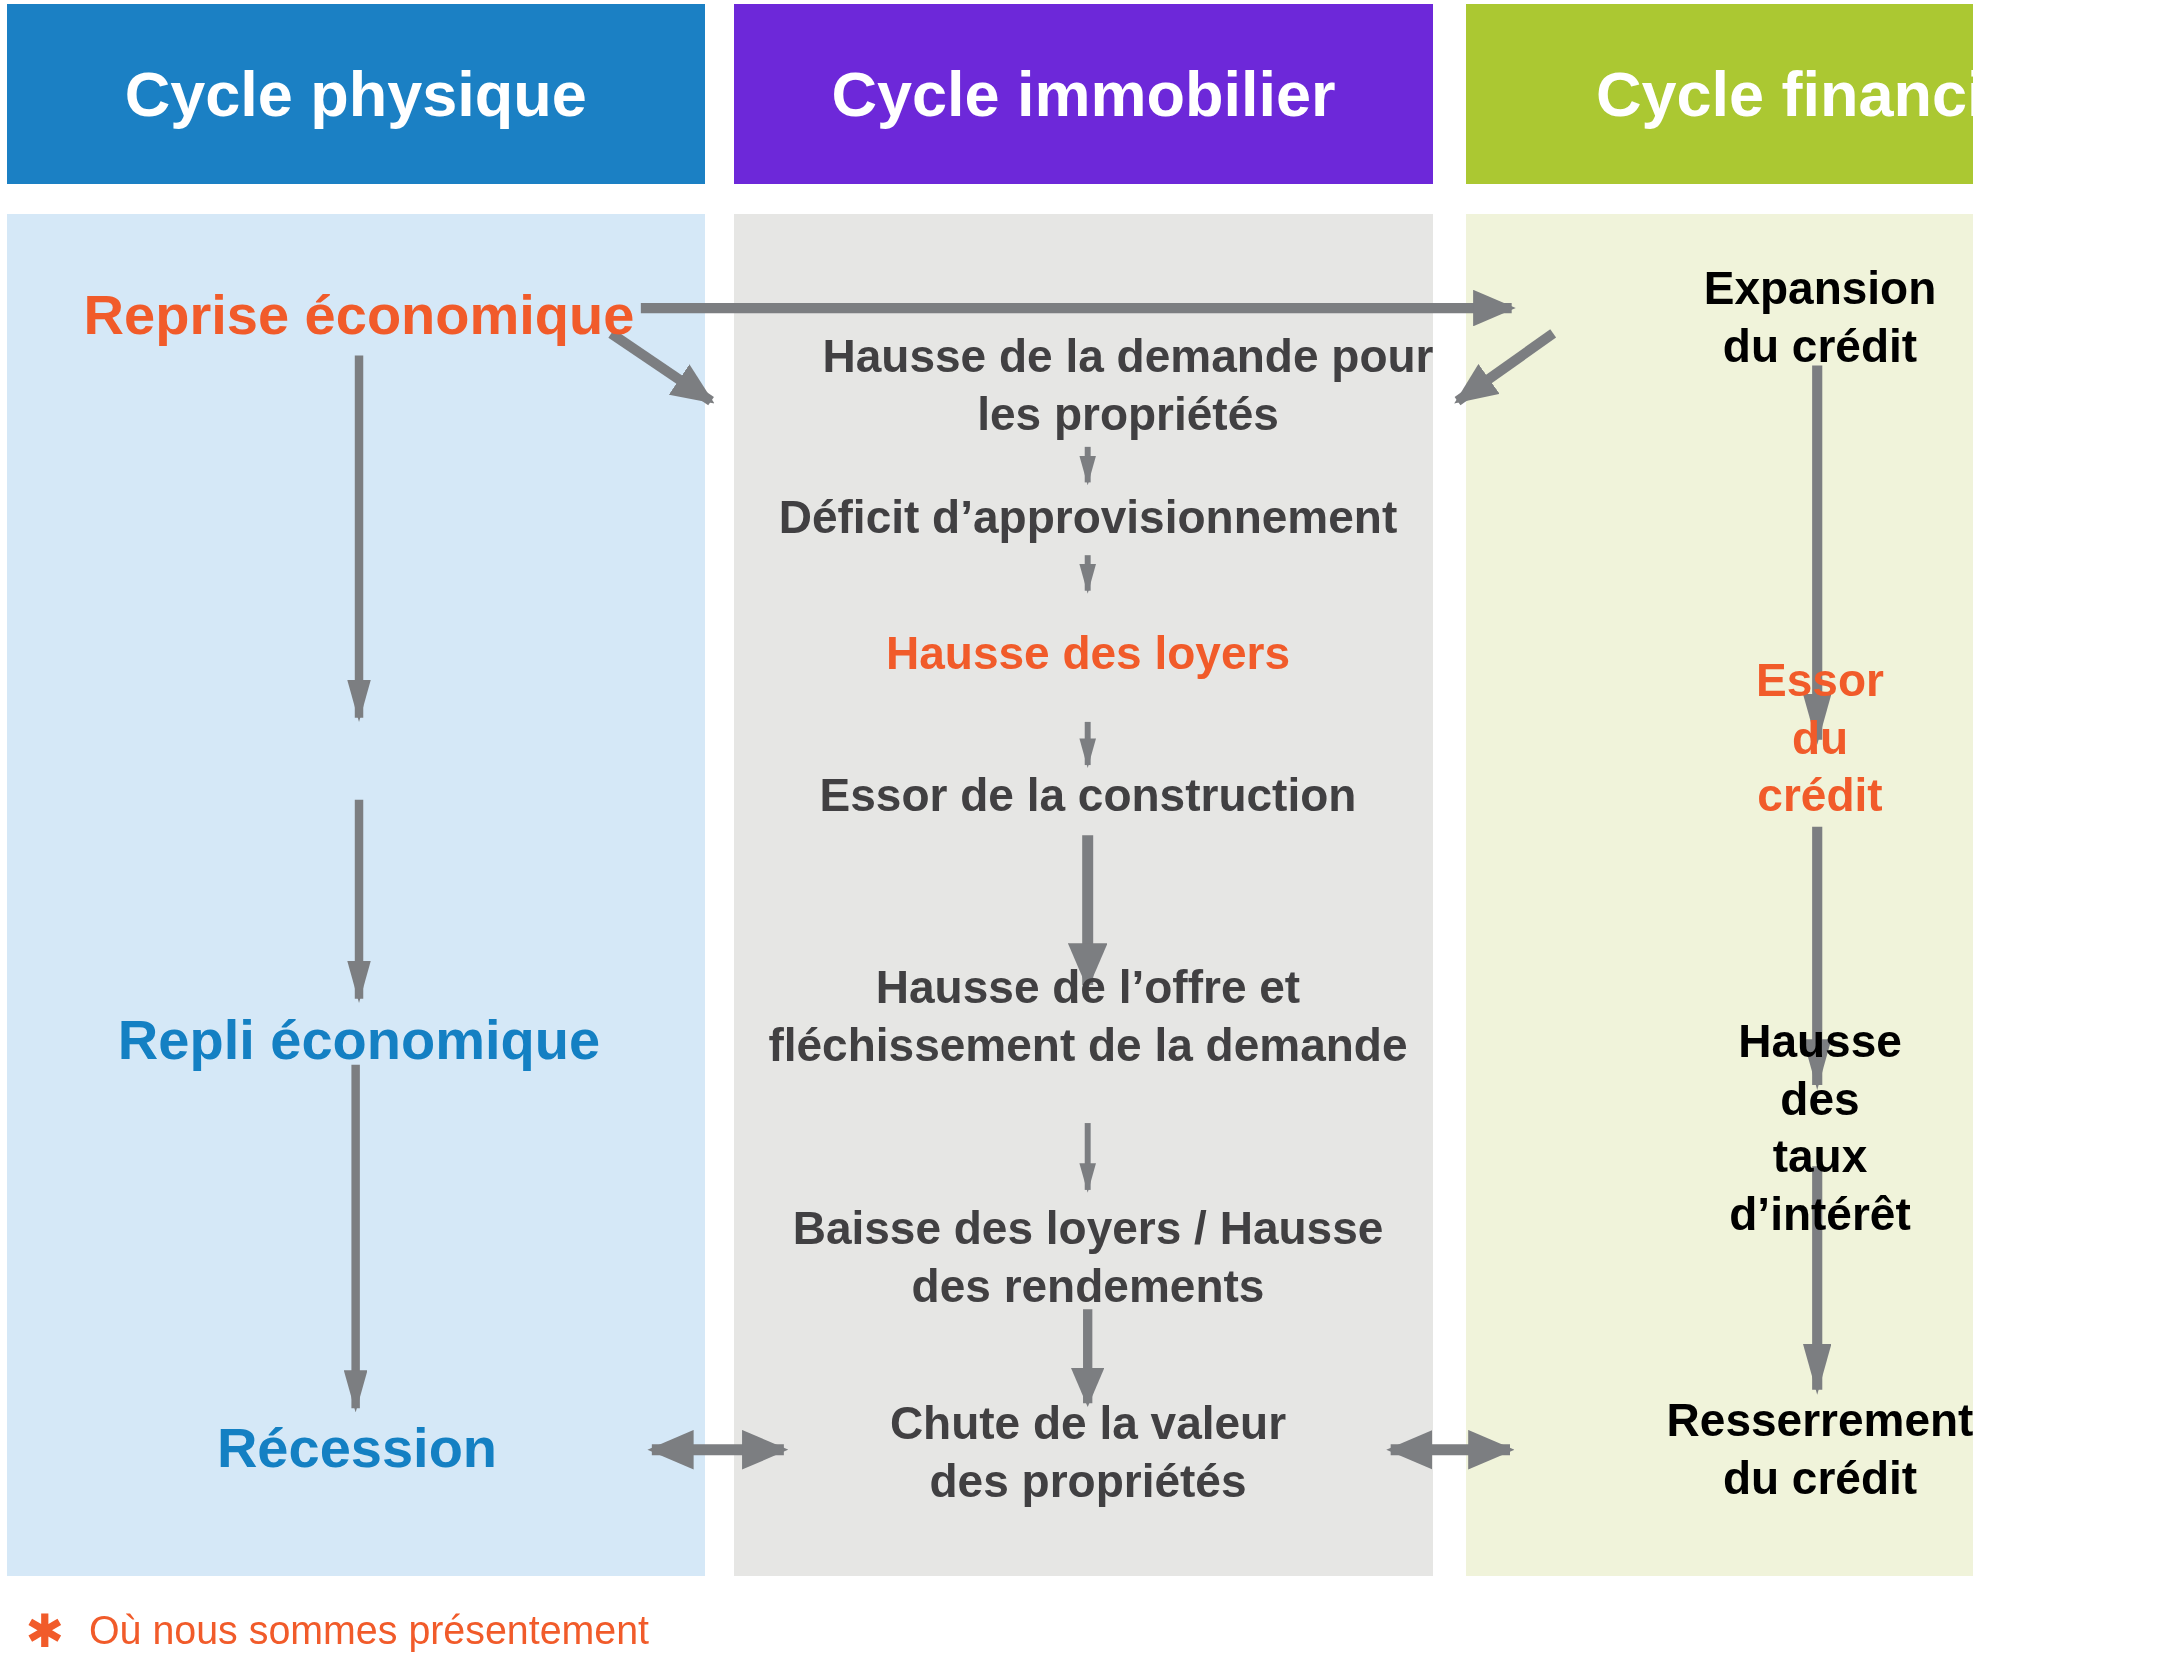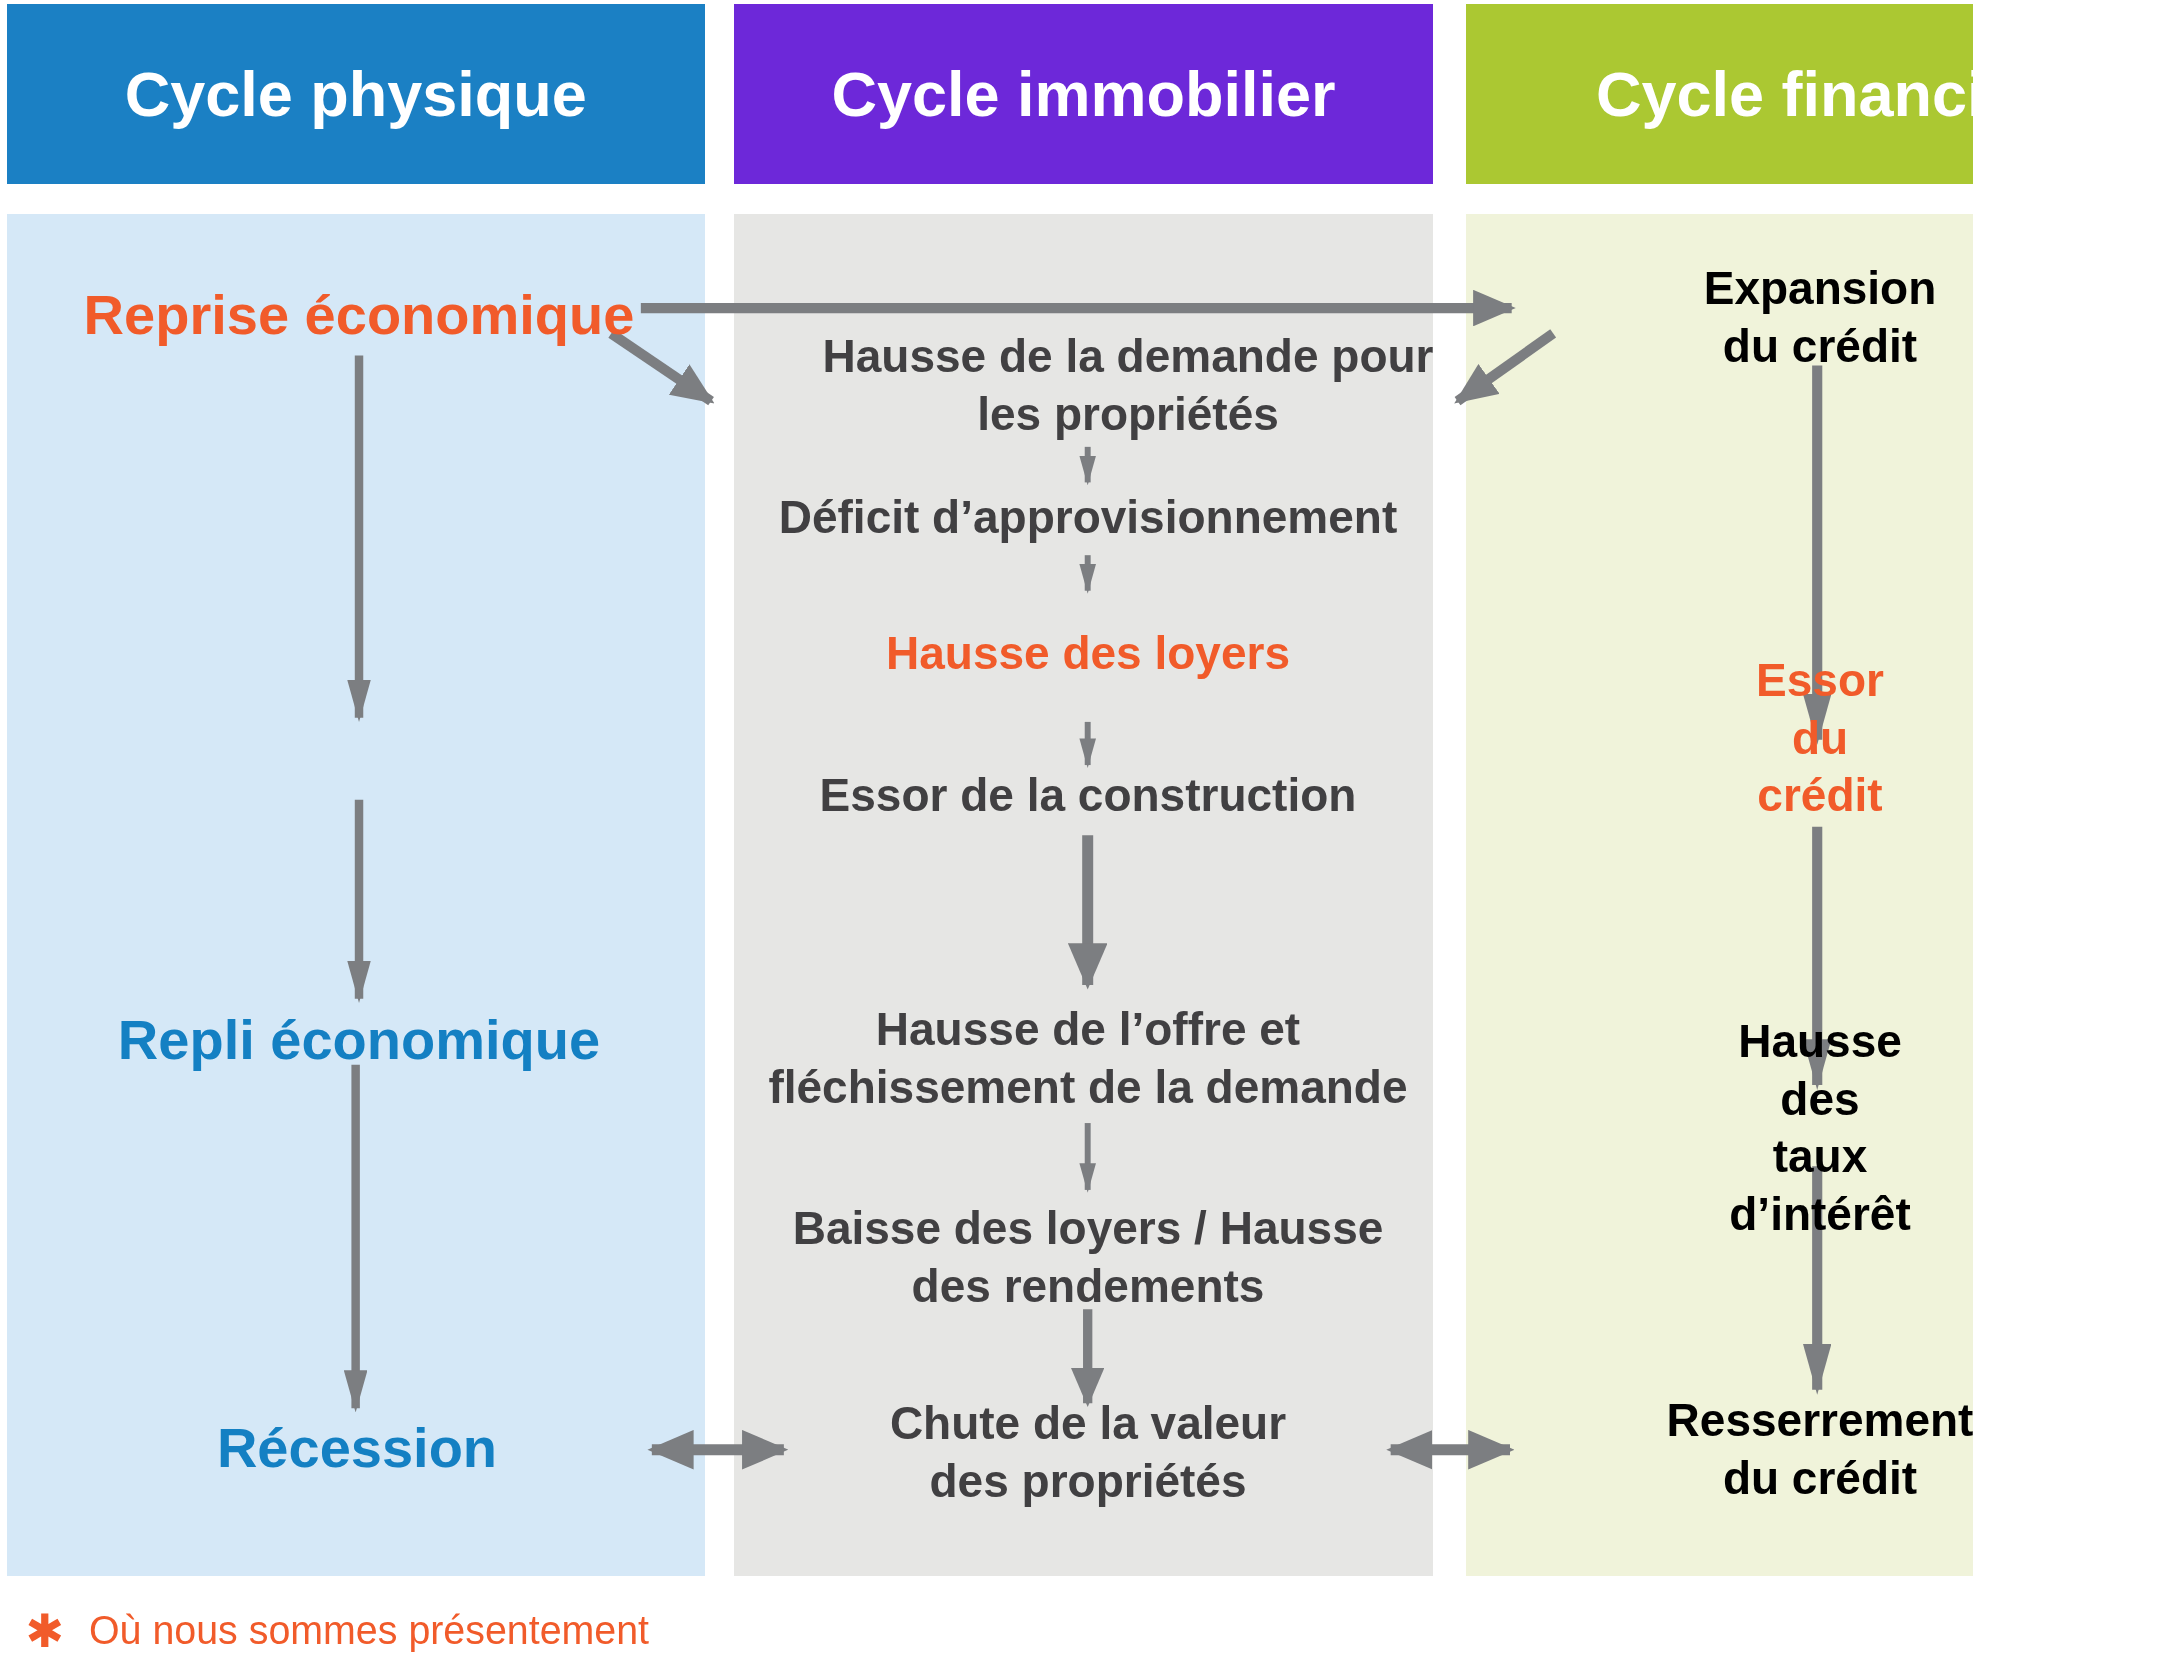--- a/index.html
+++ b/index.html
@@ -87,21 +87,21 @@
 
   <div class="item f1 c-orange" style="left:359px;top:315px;">Reprise économique</div>
   <div class="item f1 c-blue" style="left:359px;top:1040px;">Repli économique</div>
   <div class="item f1 c-blue" style="left:357px;top:1448px;">Récession</div>
 
   <div class="item f2 c-dark" style="left:1088px;top:385px;margin-left:40px;">Hausse de la demande pour
 les propriétés</div>
   <div class="item f2 c-dark" style="left:1088px;top:518px;">Déficit d’approvisionnement</div>
   <div class="item f2 c-orange" style="left:1088px;top:654px;">Hausse des loyers</div>
   <div class="item f2 c-dark" style="left:1088px;top:796px;">Essor de la construction</div>
-  <div class="item f2 c-dark" style="left:1088px;top:1058px;">Hausse de l’offre et
+  <div class="item f2 c-dark" style="left:1088px;top:1016px;">Hausse de l’offre et
 fléchissement de la demande</div>
   <div class="item f2 c-dark" style="left:1088px;top:1257px;">Baisse des loyers / Hausse
 des rendements</div>
   <div class="item f2 c-dark" style="left:1088px;top:1452px;">Chute de la valeur
 des propriétés</div>
 
   <div class="item f2 c-green" style="left:1820px;top:317px;">Expansion du crédit</div>
   <div class="item f2 c-orange" style="left:1820px;top:738px;">Essor du crédit</div>
   <div class="item f2 c-green" style="left:1820px;top:1128px;">Hausse des taux d’intérêt</div>
   <div class="item f2 c-green" style="left:1820px;top:1449px;">Resserrement du crédit</div>

